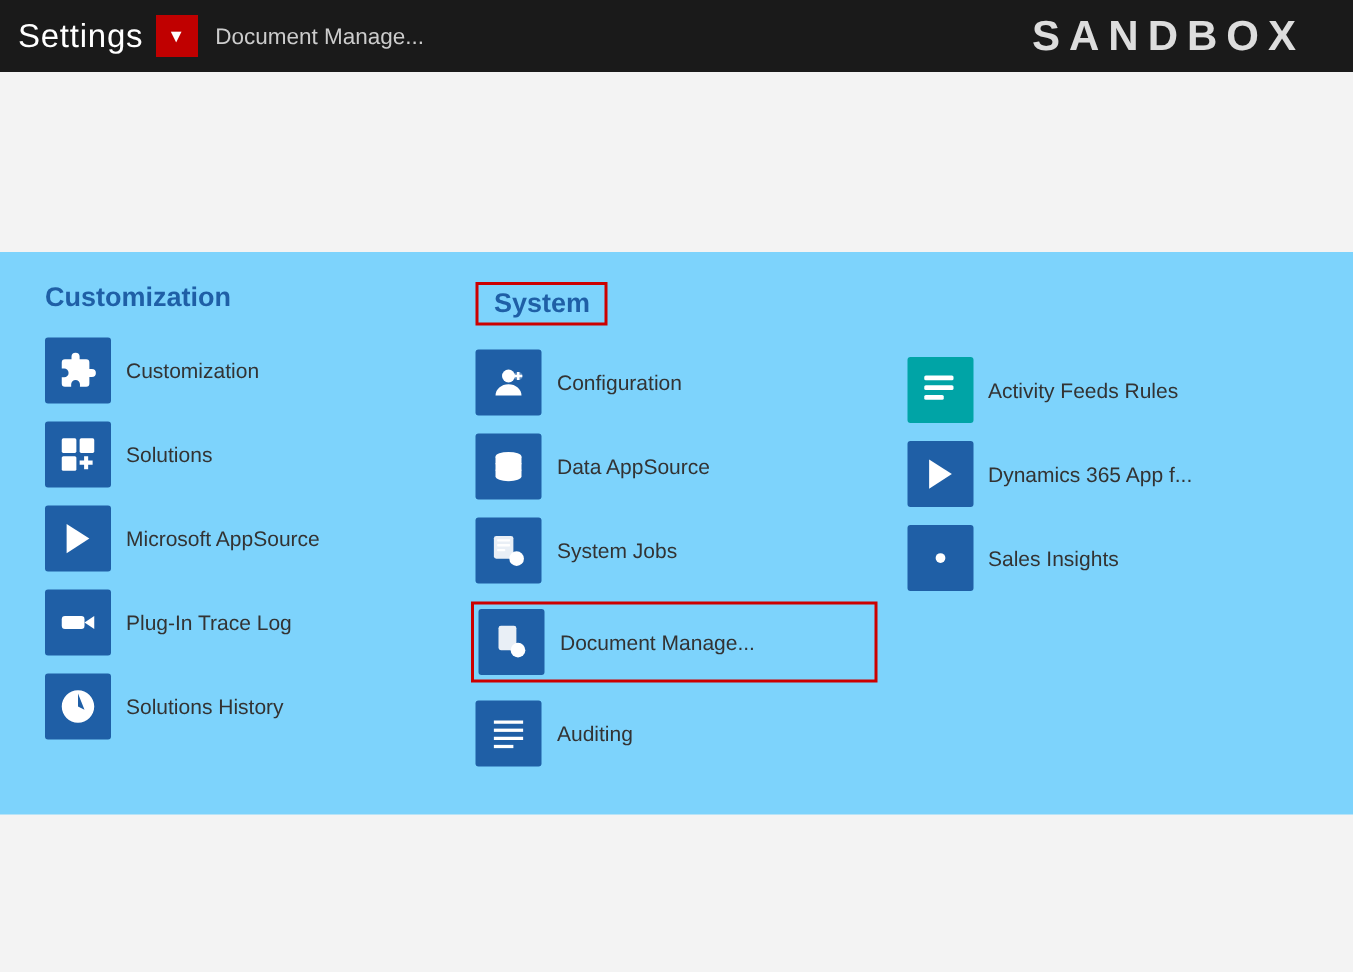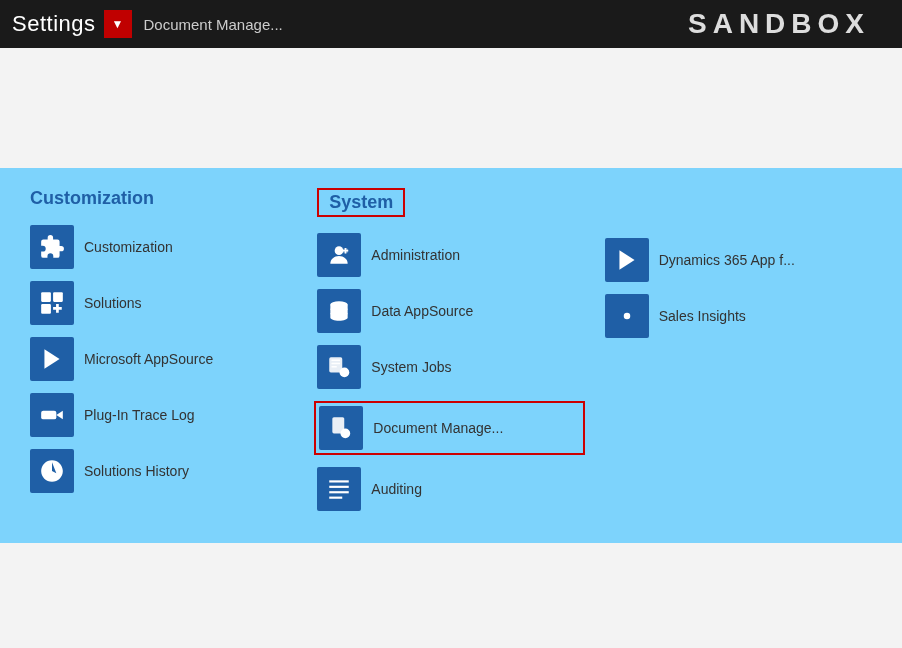--- a/index.html
+++ b/index.html
@@ -182,21 +182,21 @@
     
     <div class="menu-item">
       <div class="item-icon">
         <svg viewBox="0 0 24 24">
             <circle cx="12" cy="8" r="4"></circle>
             <path d="M4 20c0-4 3.6-7 8-7s8 3 8 7"></path>
             <circle cx="18" cy="8" r="2.5" fill="white" opacity="0.3"></circle>
             <path d="M18 5.5v5M15.5 8h5" stroke="white" stroke-width="1.5"></path>
           </svg>
       </div>
-      <span class="item-label">Administration</span>
+      <span class="item-label">Configuration</span>
     </div>
 
     
 
     
     <div class="menu-item">
       <div class="item-icon">
         <svg viewBox="0 0 24 24">
             <ellipse cx="12" cy="6" rx="8" ry="3"></ellipse>
             <path d="M4 6v4c0 1.66 3.58 3 8 3s8-1.34 8-3V6"></path>
@@ -247,20 +247,30 @@
       </div>
       <span class="item-label">Auditing</span>
     </div>
   </div>
 
   <div class="col col-right">
     <div style="height: 50px;"></div>
 
 
 
+    <div class="menu-item">
+      <div class="item-icon" style="background:#00a4a6;">
+        <svg viewBox="0 0 24 24">
+            <rect x="2" y="3" width="18" height="3" rx="1"></rect>
+            <rect x="2" y="9" width="18" height="3" rx="1"></rect>
+            <rect x="2" y="15" width="12" height="3" rx="1"></rect>
+          </svg>
+      </div>
+      <span class="item-label">Activity Feeds Rules</span>
+    </div>
 
     <div class="menu-item">
       <div class="item-icon">
         <svg viewBox="0 0 24 24">
             <polygon points="5,3 19,12 5,21"></polygon>
           </svg>
       </div>
       <span class="item-label">Dynamics 365 App f...</span>
     </div>
 

